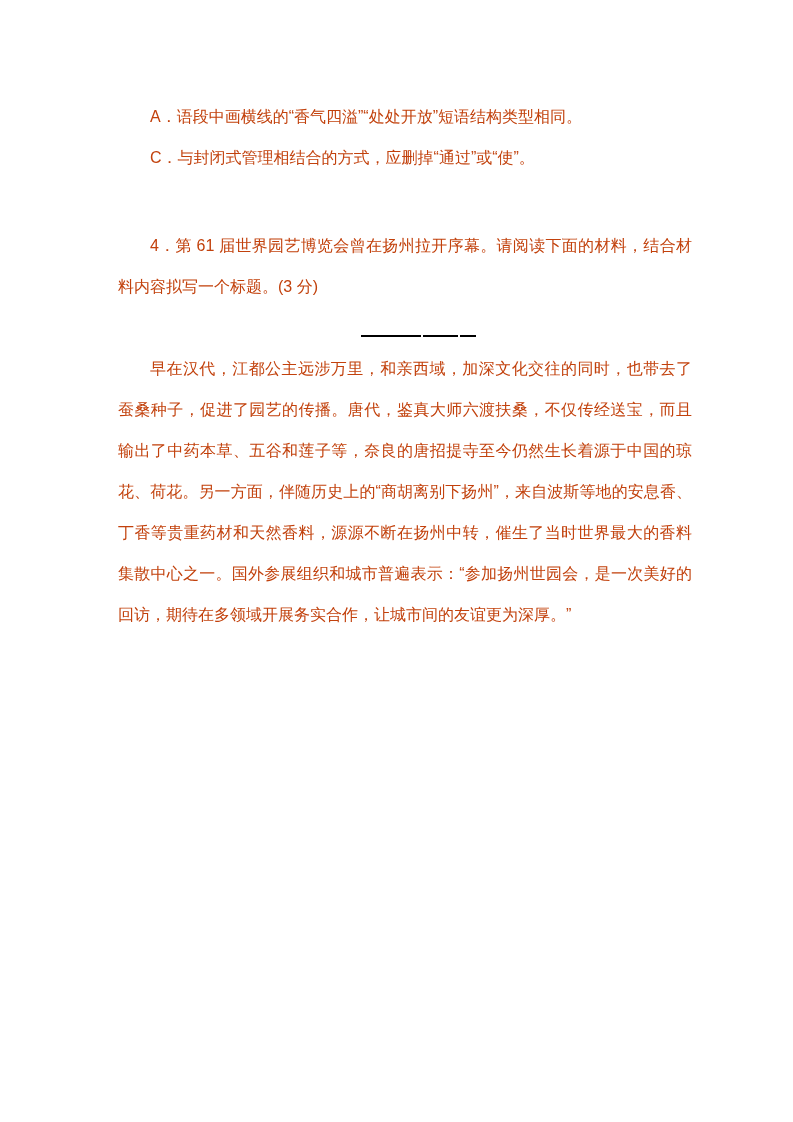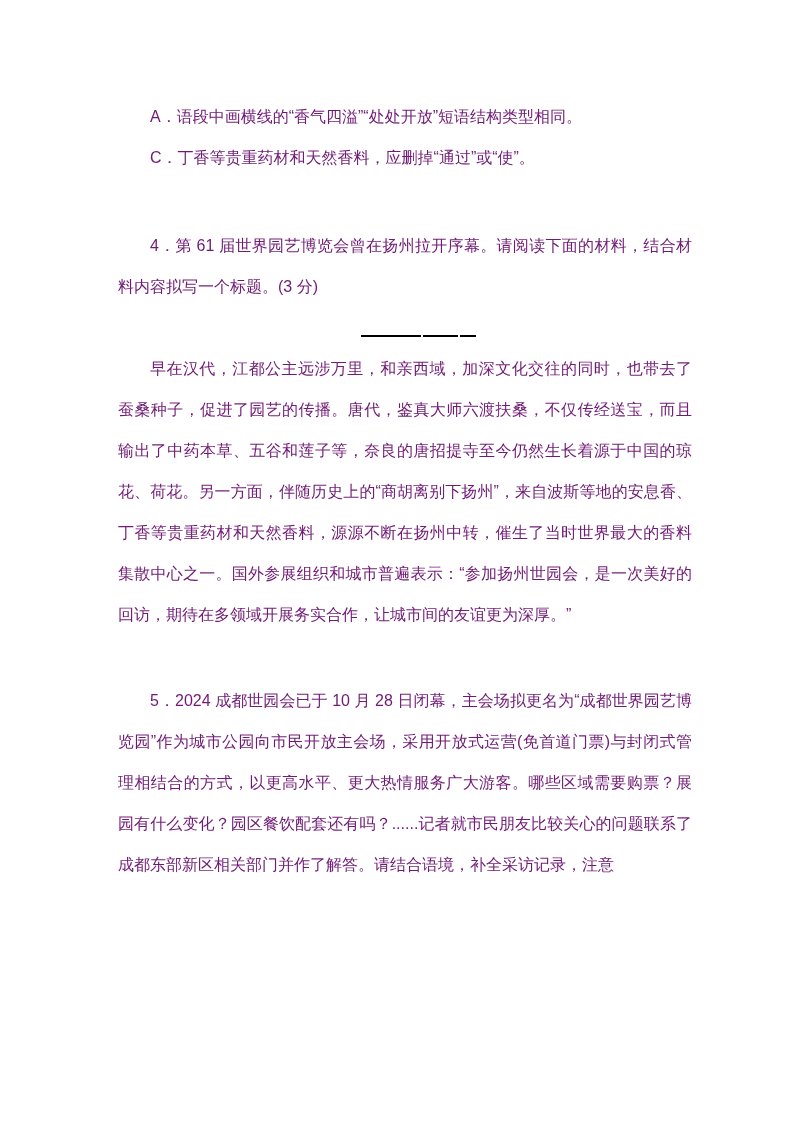--- a/index.html
+++ b/index.html
@@ -10,21 +10,21 @@
   .page {
     position: relative;
     width: 793px;
     height: 1122px;
     box-sizing: border-box;
     background: #ffffff;
     padding: 96px 101px 0 118px;
     font-family: "Liberation Sans", "DejaVu Sans", sans-serif;
     font-size: 16px;
     line-height: 41px;
-    color: #701a75;
+    color: #c2410c;
     overflow: hidden;
   }
   .para {
     margin: 0;
     text-indent: 2em;
     text-align: justify;
     text-justify: inter-character;
     letter-spacing: 0;
   }
   .section-q4 { margin-top: 47px; }
@@ -47,28 +47,25 @@
   .blank-seg.seg-medium { width: 35px; }
   .blank-seg.seg-short  { width: 16px; }
 </style>
 </head>
 <body>
 
 <div class="page">
 
   <section>
     <p class="para">A．语段中画横线的“香气四溢”“处处开放”短语结构类型相同。</p>
-    <p class="para">C．丁香等贵重药材和天然香料，应删掉“通过”或“使”。</p>
+    <p class="para">C．与封闭式管理相结合的方式，应删掉“通过”或“使”。</p>
   </section>
 
   <section class="section-q4">
     <p class="para">4．第 61 届世界园艺博览会曾在扬州拉开序幕。请阅读下面的材料，结合材料内容拟写一个标题。(3 分)</p>
     <div class="blank-row">
       <span class="blank-seg seg-long"></span><span class="blank-seg seg-medium"></span><span class="blank-seg seg-short"></span>
     </div>
     <p class="para">早在汉代，江都公主远涉万里，和亲西域，加深文化交往的同时，也带去了蚕桑种子，促进了园艺的传播。唐代，鉴真大师六渡扶桑，不仅传经送宝，而且输出了中药本草、五谷和莲子等，奈良的唐招提寺至今仍然生长着源于中国的琼花、荷花。另一方面，伴随历史上的“商胡离别下扬州”，来自波斯等地的安息香、丁香等贵重药材和天然香料，源源不断在扬州中转，催生了当时世界最大的香料集散中心之一。国外参展组织和城市普遍表示：“参加扬州世园会，是一次美好的回访，期待在多领域开展务实合作，让城市间的友谊更为深厚。”</p>
   </section>
 
-  <section class="section-q5">
-    <p class="para">5．2024 成都世园会已于 10 月 28 日闭幕，主会场拟更名为“成都世界园艺博览园”作为城市公园向市民开放主会场，采用开放式运营(免首道门票)与封闭式管理相结合的方式，以更高水平、更大热情服务广大游客。哪些区域需要购票？展园有什么变化？园区餐饮配套还有吗？......记者就市民朋友比较关心的问题联系了成都东部新区相关部门并作了解答。请结合语境，补全采访记录，注意</p>
-  </section>
 
 </div>
 
 </body></html>

